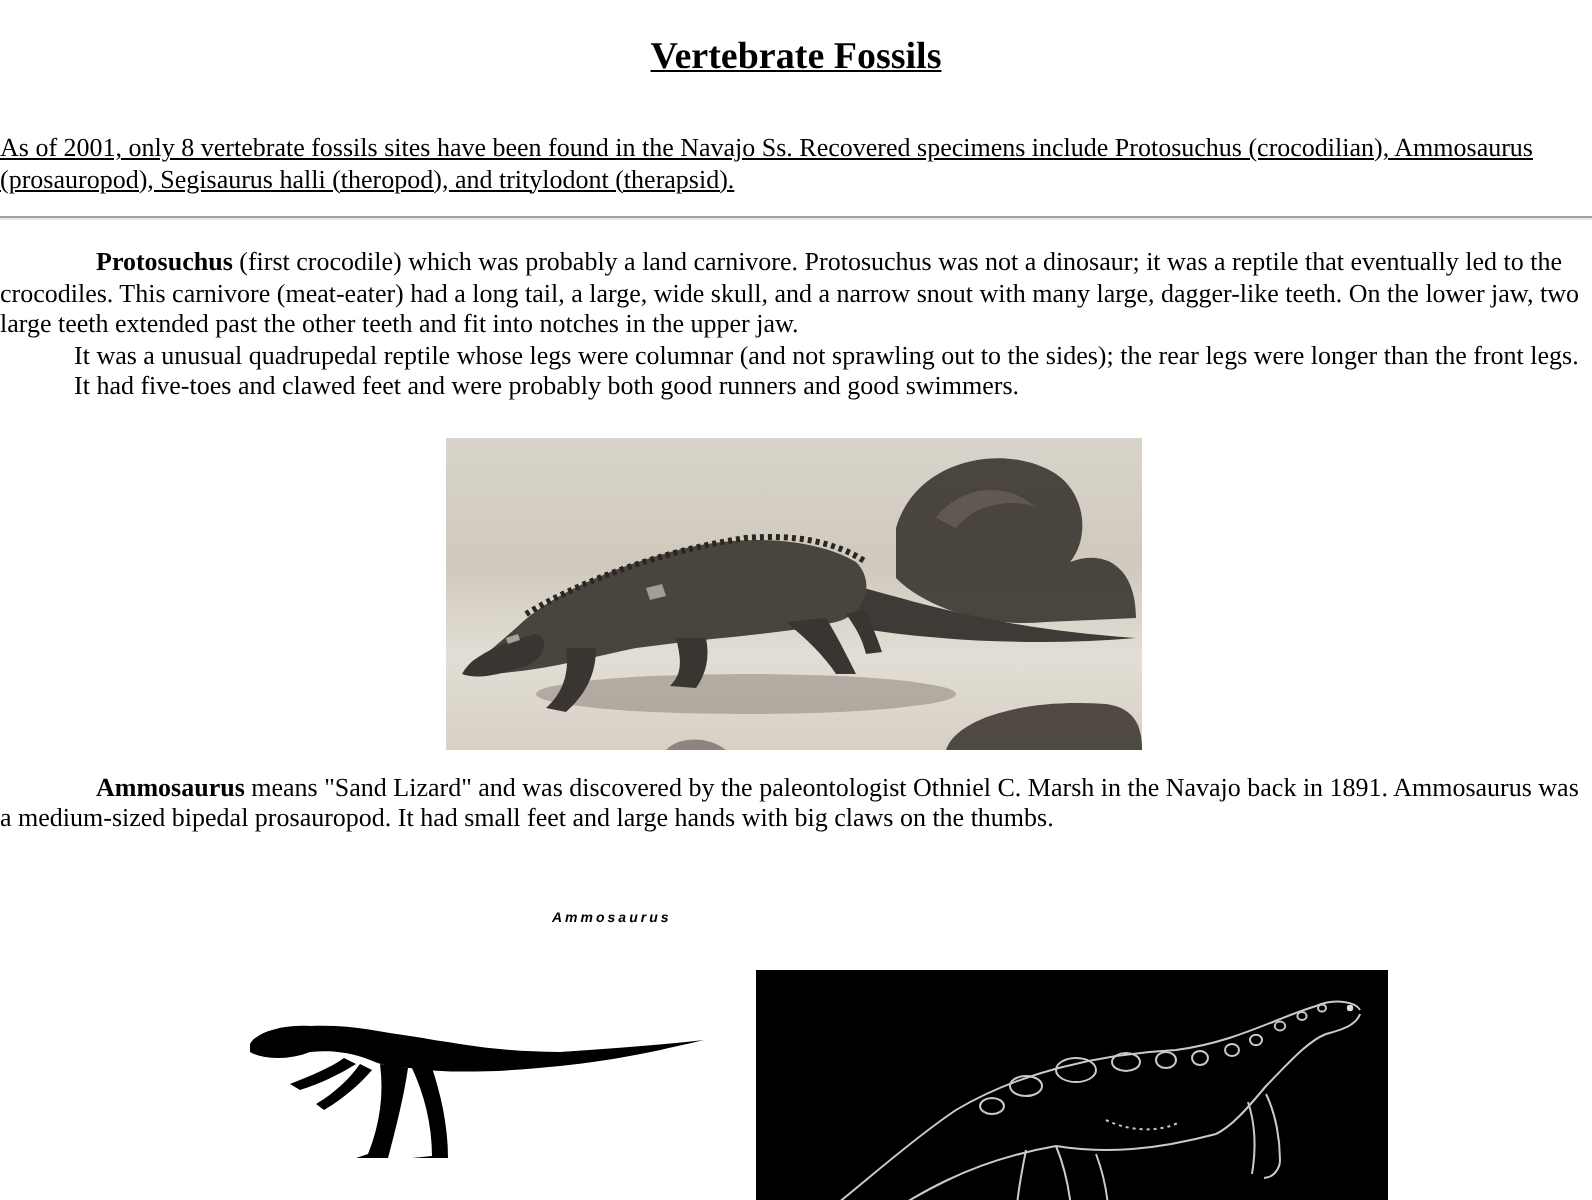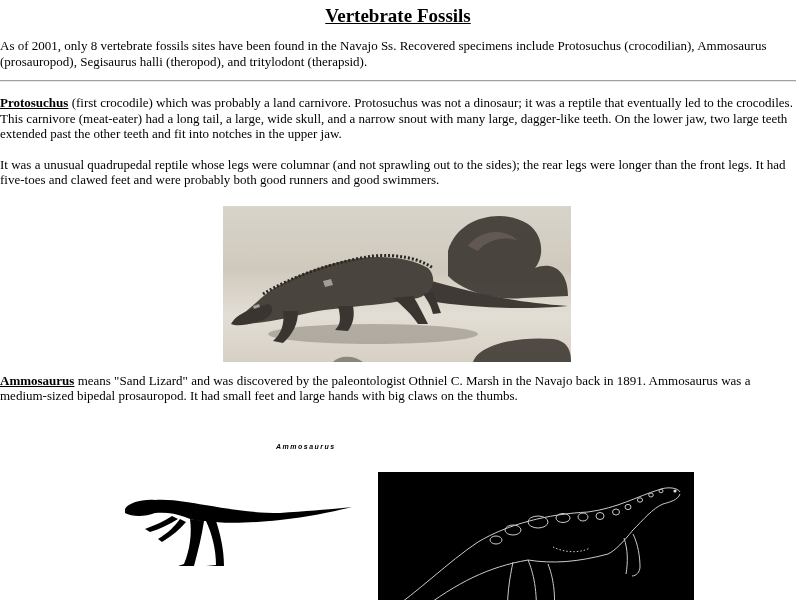--- a/index.html
+++ b/index.html
@@ -16,48 +16,49 @@
       color: #000;
       line-height: 15.5px;
     }
     .page {
       position: relative;
       width: 796px;
       padding: 0;
     }
     h1.title {
       margin: 0;
-      padding-top: 5px;
+      padding-top: 18px;
       text-align: center;
       font-size: 19px;
       font-weight: bold;
       text-decoration: underline;
       line-height: 22px;
       height: 24px;
     }
     p {
       margin: 0;
       padding: 0 0 0 0;
     }
     .intro {
-      margin-top: 9px;
+      margin-top: 24px;
+      text-decoration: underline;
     }
     hr.divider {
       border: none;
       border-top: 1px solid #a0a0a0;
       border-bottom: 1px solid #e8e8e8;
       margin: 11px 0 13px 0;
       height: 0;
     }
     .term {
       font-weight: bold;
-      text-decoration: underline;
+      padding-left: 48px;
     }
     .para2 {
-      margin-top: 15px;
+      padding-left: 37px;
     }
     .figure-croc {
       width: 348px;
       height: 156px;
       margin: 18px auto 0 auto;
       position: relative;
       left: -1px;
       background: linear-gradient(180deg, #d9d4cb 0%, #cfc9bd 40%, #e3ded5 70%, #d6d0c5 100%);
       overflow: hidden;
     }

